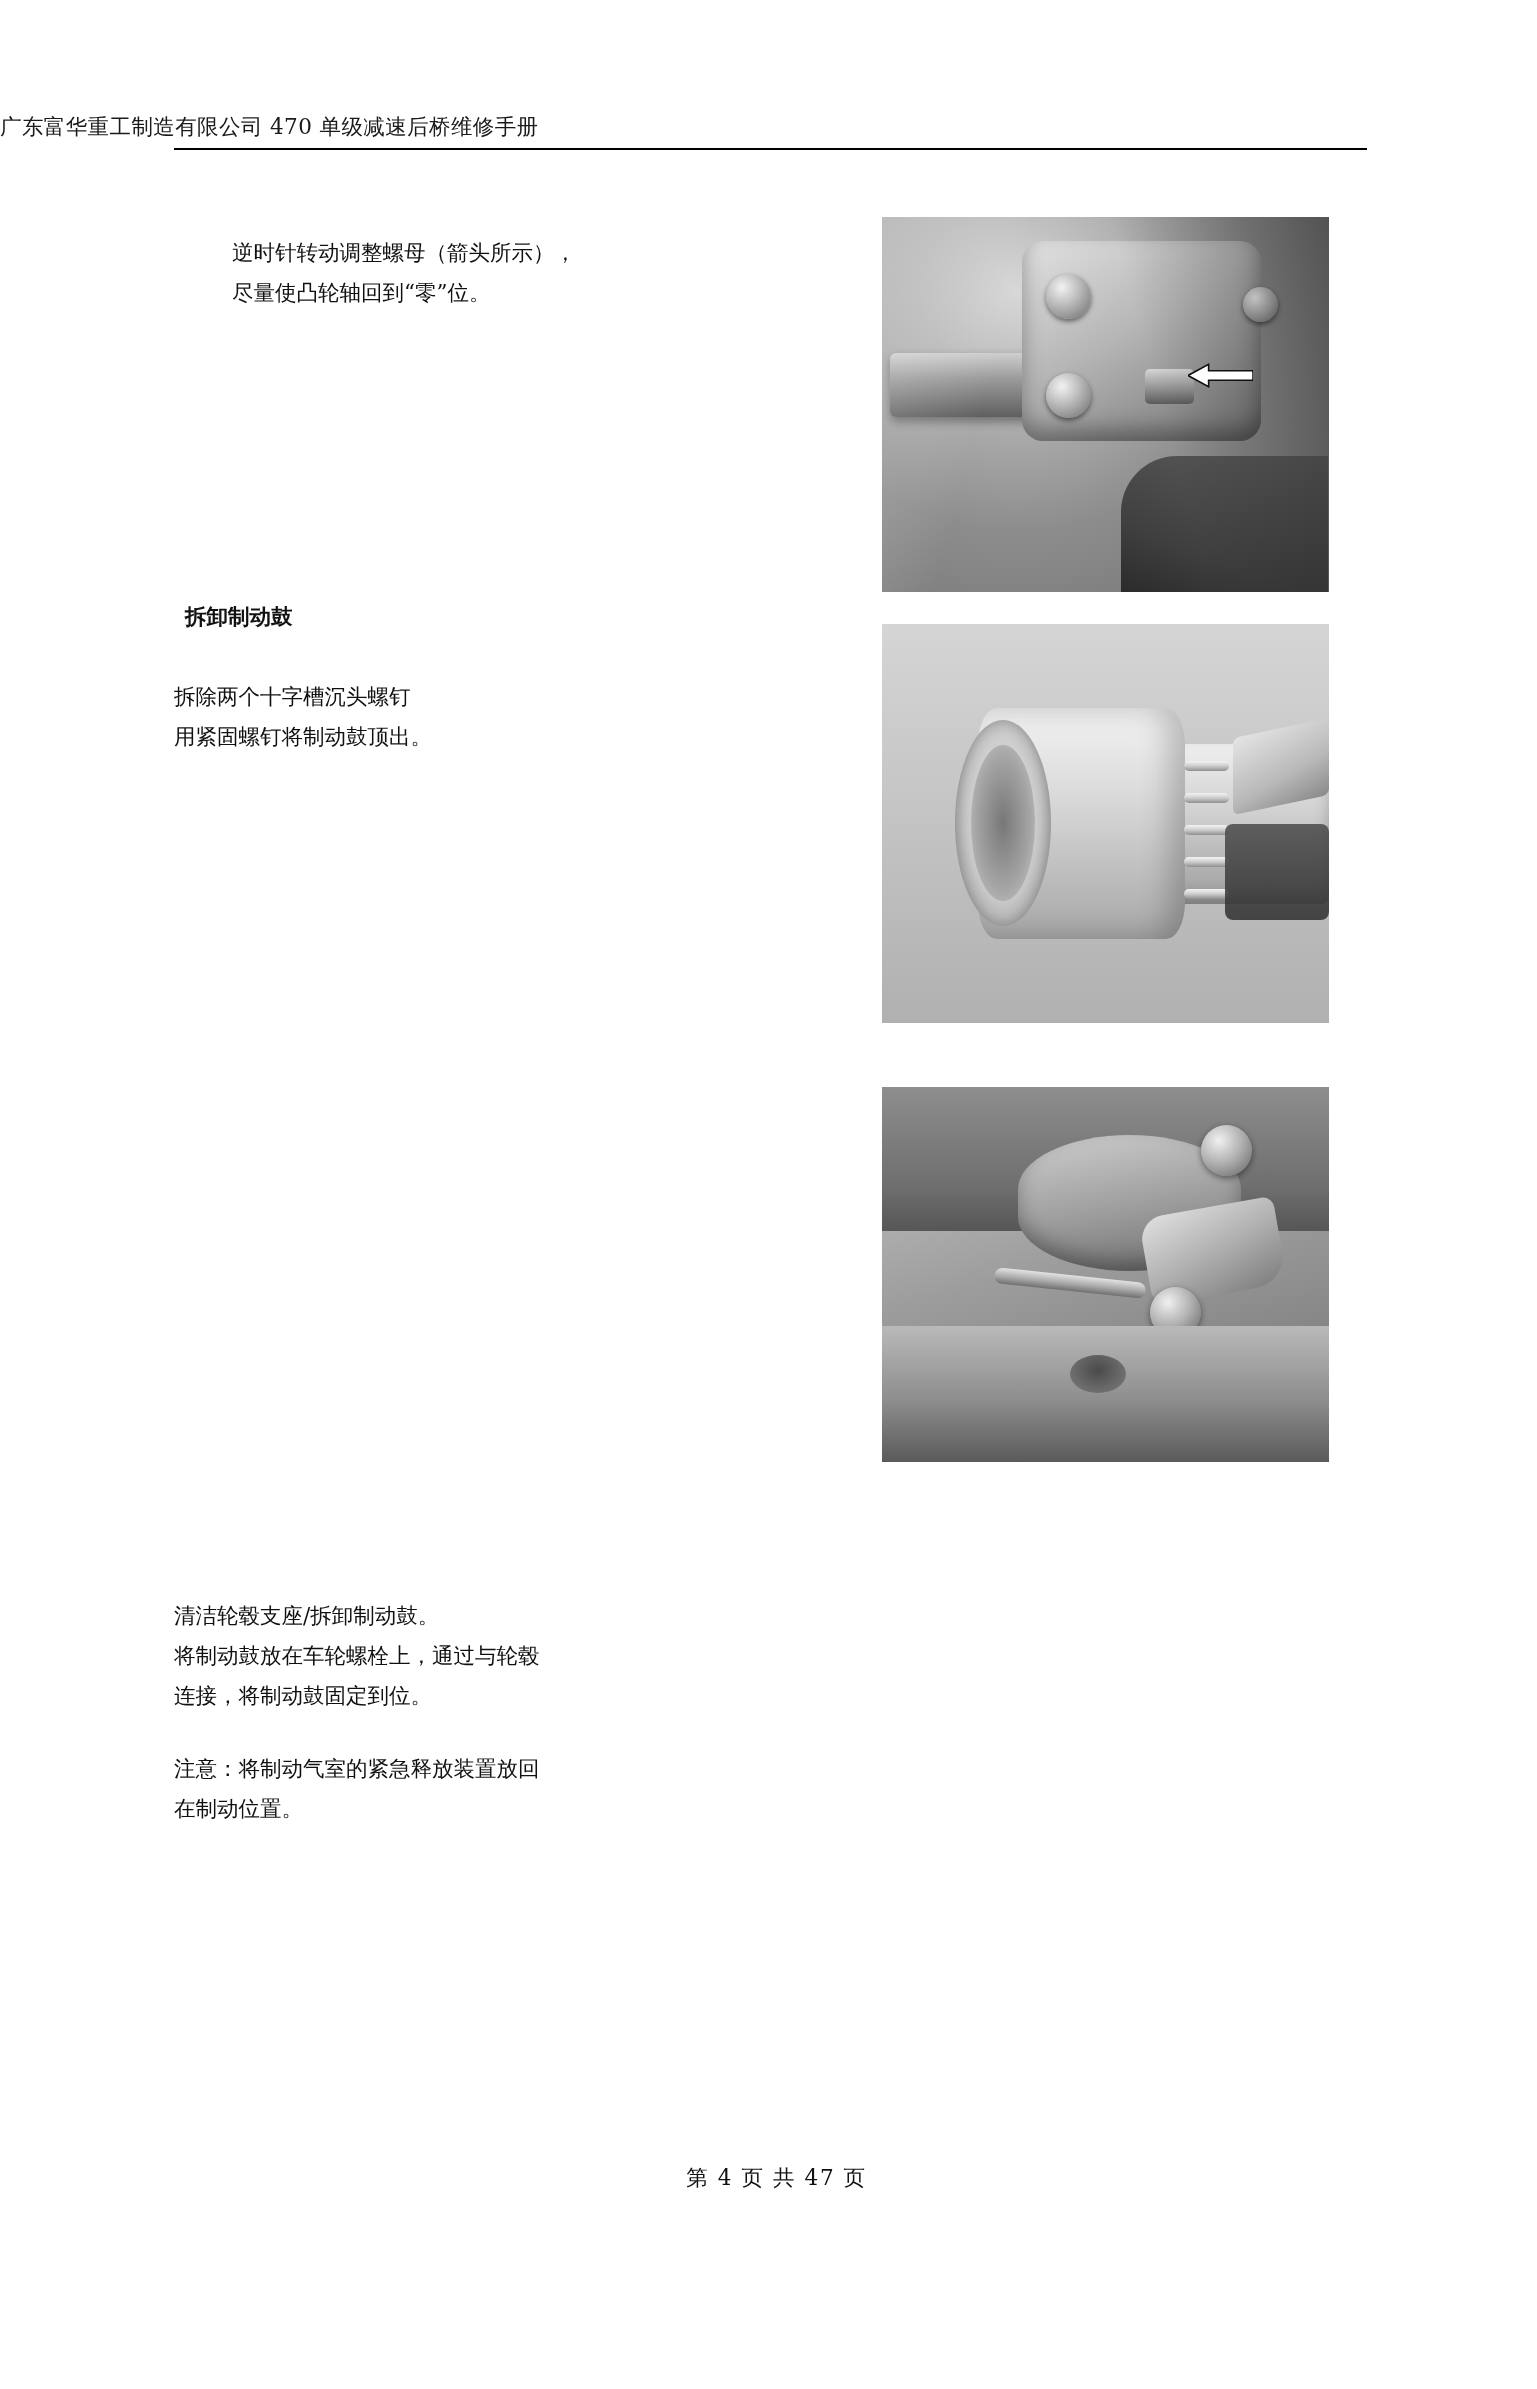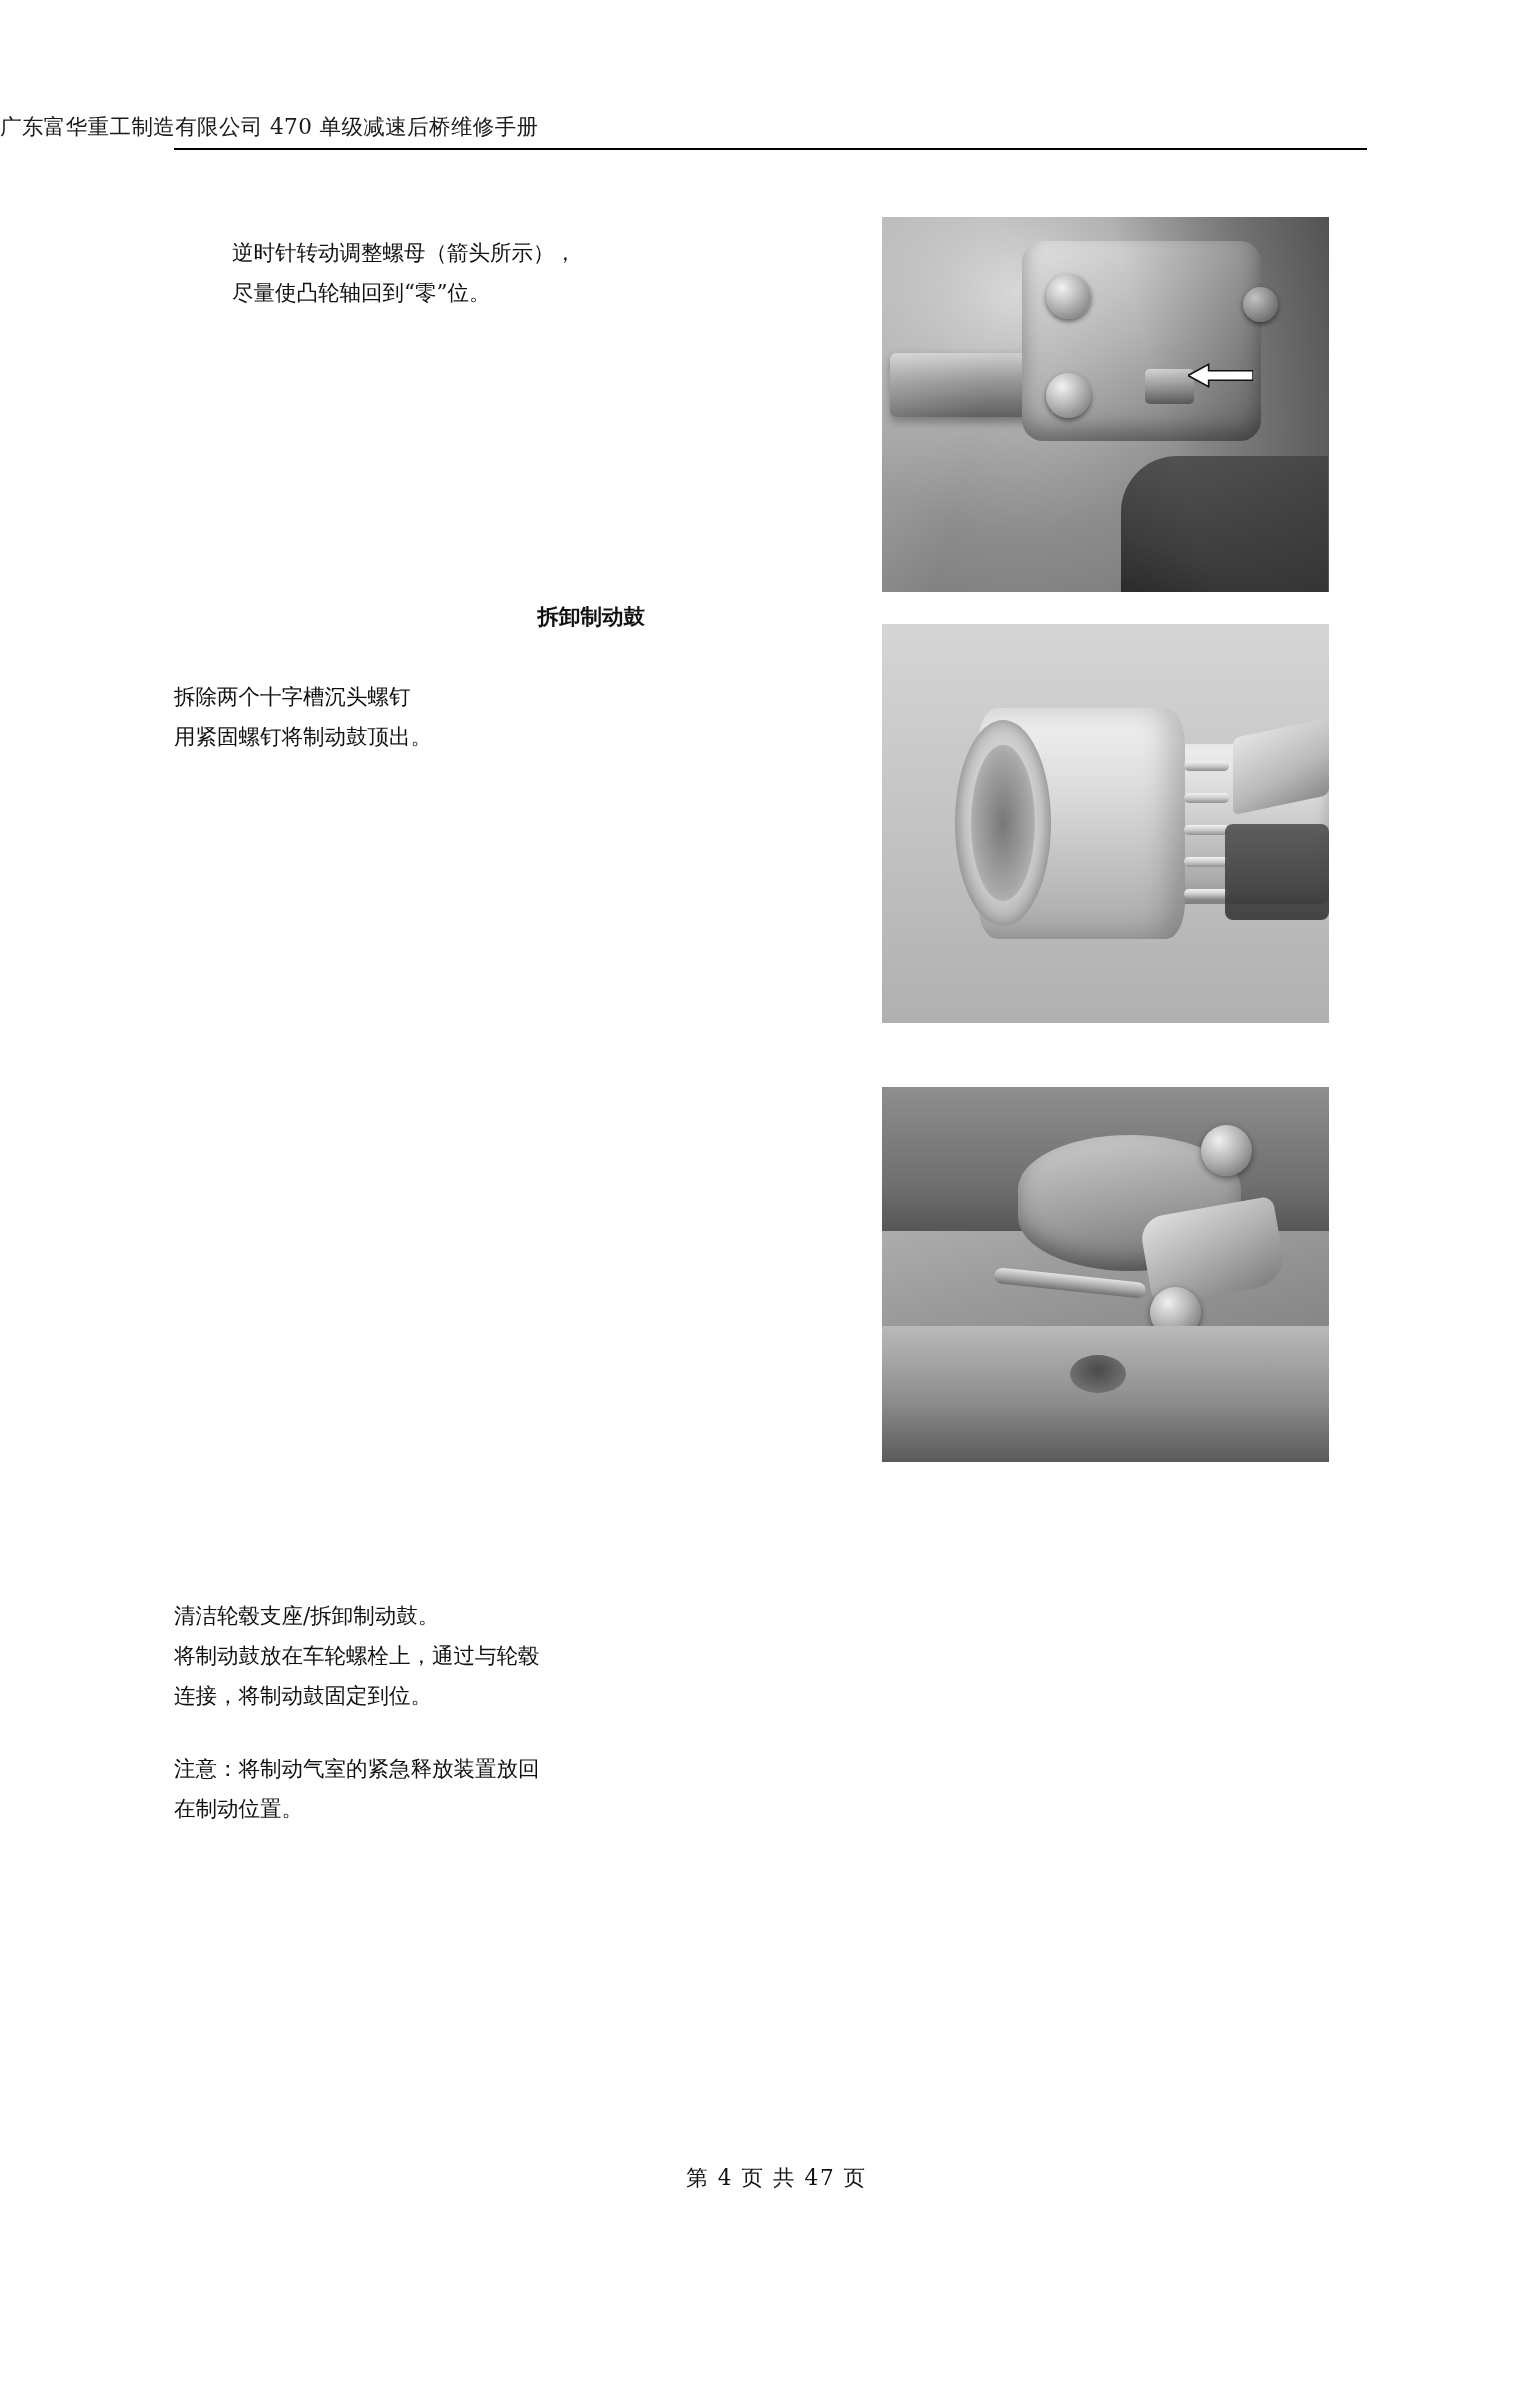--- a/index.html
+++ b/index.html
@@ -243,21 +243,21 @@
     <div class="p1-bolt b2"></div>
     <div class="p1-bolt b3"></div>
     <div class="p1-nut"></div>
     <div class="p1-dark"></div>
     <div class="p1-band"></div>
     <svg class="p1-arrow" viewBox="0 0 82 34">
       <polygon points="0,17 26,3 26,11 82,11 82,23 26,23 26,31" fill="#ffffff" stroke="#111111" stroke-width="2"></polygon>
     </svg>
   </div>
 
-  <div class="block heading" style="left:166px; top:597px; width:479px;text-align:right;">拆卸制动鼓</div>
+  <div class="block heading" style="left:185px; top:597px; width:479px;">拆卸制动鼓</div>
   <div class="block" style="left:174px; top:677px; width:654px;">拆除两个十字槽沉头螺钉
 用紧固螺钉将制动鼓顶出。</div>
 
   <div class="photo" id="photo-2">
     <div class="p2-shaft"></div>
     <div class="p2-drum"></div>
     <div class="p2-face"></div>
     <div class="p2-bore"></div>
     <div class="p2-stud s1"></div>
     <div class="p2-stud s2"></div>

